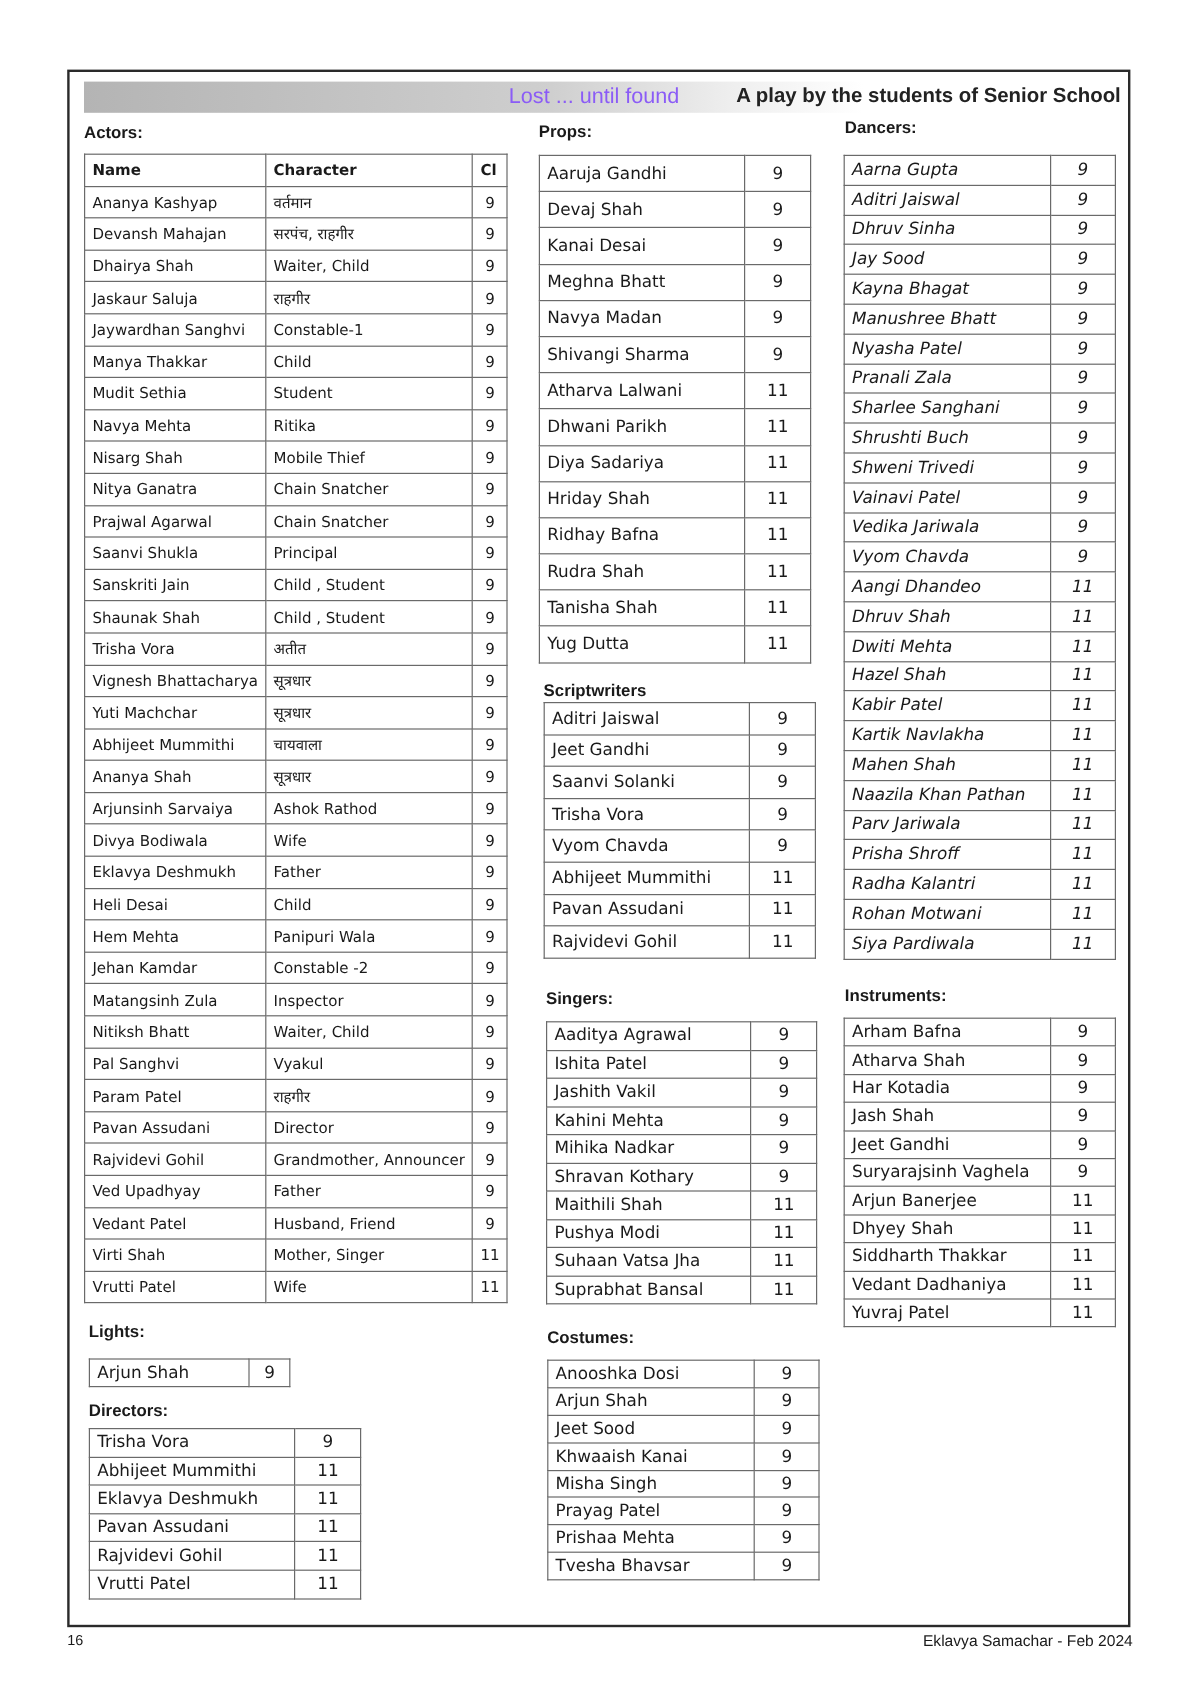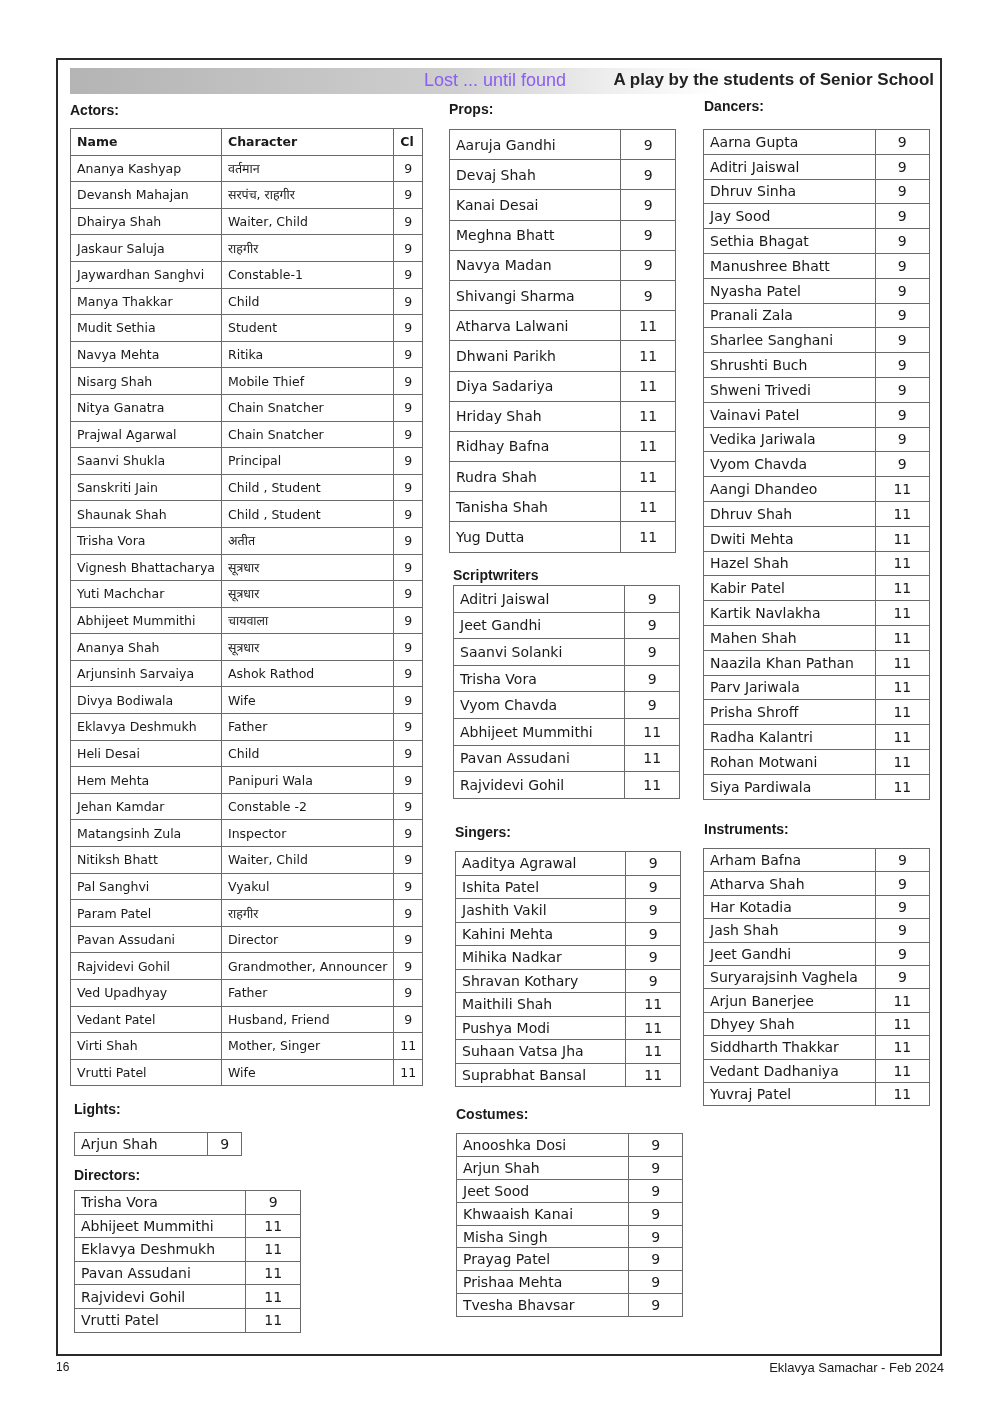--- a/index.html
+++ b/index.html
@@ -12,21 +12,21 @@
   .section-label { position:absolute; font-weight:bold; font-size:14px; font-family:"Liberation Sans", sans-serif; color:#1a1a1a; }
   table.grid { position:absolute; border-collapse:collapse; font-family:"DejaVu Sans", sans-serif; }
   table.grid td, table.grid th { border:1px solid #6a6a6a; padding:0 6px; text-align:left; font-weight:normal; white-space:nowrap; overflow:hidden; }
   table.grid td.cl, table.grid th.cl { text-align:center; }
   table.grid th { font-weight:bold; }
   .actors td, .actors th { font-size:12.5px; height:25.6px; }
   .props td { font-size:14px; height:29.2px; }
   .scripts td { font-size:14px; height:25.6px; }
   .singers td { font-size:14px; height:22.5px; }
   .costumes td { font-size:14px; height:21.9px;margin-top:24px; }
-  .dancers td { font-size:14px; height:23.8px; }
+  .dancers td { font-size:14px; height:23.8px;font-style:italic; }
   .instr td { font-size:14px; height:22.4px; }
   .lights td { font-size:14px; height:22px; }
   .directors td { font-size:14px; height:22.6px; }
   .footer-left { position:absolute; left:56px; top:1360px; font-size:12px; font-family:"Liberation Sans", sans-serif; }
   .footer-right { position:absolute; right:56px; top:1360px; font-size:13px; font-family:"Liberation Sans", sans-serif; }
 </style>
 </head>
 <body>
 
 <div class="frame"></div>
@@ -492,21 +492,21 @@
       </tr>
       <tr>
         <td>Dhruv Sinha</td>
         <td class="cl">9</td>
       </tr>
       <tr>
         <td>Jay Sood</td>
         <td class="cl">9</td>
       </tr>
       <tr>
-        <td>Sethia Bhagat</td>
+        <td>Kayna Bhagat</td>
         <td class="cl">9</td>
       </tr>
       <tr>
         <td>Manushree Bhatt</td>
         <td class="cl">9</td>
       </tr>
       <tr>
         <td>Nyasha Patel</td>
         <td class="cl">9</td>
       </tr>

